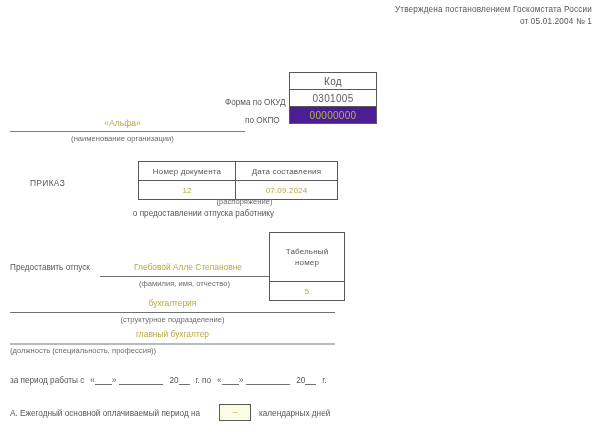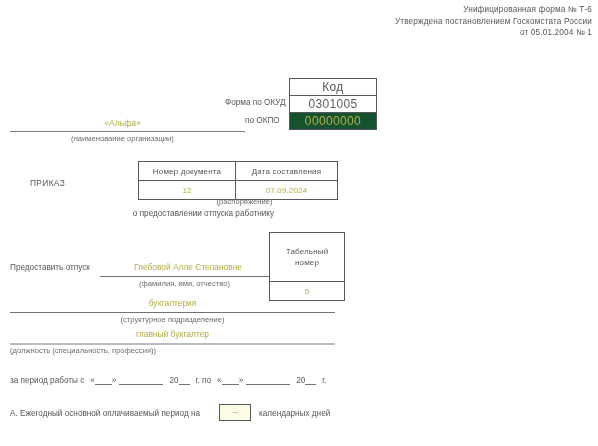--- a/index.html
+++ b/index.html
@@ -38,37 +38,37 @@
     line-height: 11.5px;
     color: #55565a;
     letter-spacing: 0.02em;
   }
   .doc-header div { white-space: nowrap; }
 
   
   .code-table {
     position: absolute;
     left: 289px;
-    top: 78px;
+    top: 72px;
     width: 88px;
     border-collapse: collapse;
-    font-size: 12px;
+    font-size: 10px;
   }
   .code-table td {
     border: 1px solid #58585a;
     height: 16px;
     text-align: center;
     vertical-align: middle;
     color: #55565a;
     padding: 0 2px;
     letter-spacing: 0.03em;
   }
   .code-table td.value-okud { color: #5d5e60; }
   .code-table td.value-okpo {
-    background: #14532d;
+    background: #4c1d95;
     color: #b3b04a;
   }
 
   .lbl-okud {
     left: 225px; top: 98px;
     font-size: 8.2px;
     color: #55565a;
   }
   .lbl-okpo {
     left: 245px; top: 116px;
@@ -288,21 +288,20 @@
     font-size: 8.2px;
     color: #55565a;
   }
 </style>
 </head>
 <body>
 
 <div class="page">
 
   <div class="doc-header">
-    <div>Унифицированная форма № Т-6</div>
     <div>Утверждена постановлением Госкомстата России</div>
     <div>от 05.01.2004  № 1</div>
   </div>
 
   <div class="abs lbl-okud">Форма по ОКУД</div>
   <div class="abs lbl-okpo">по ОКПО</div>
 
   <table class="code-table">
     <tbody>
         <tr>

